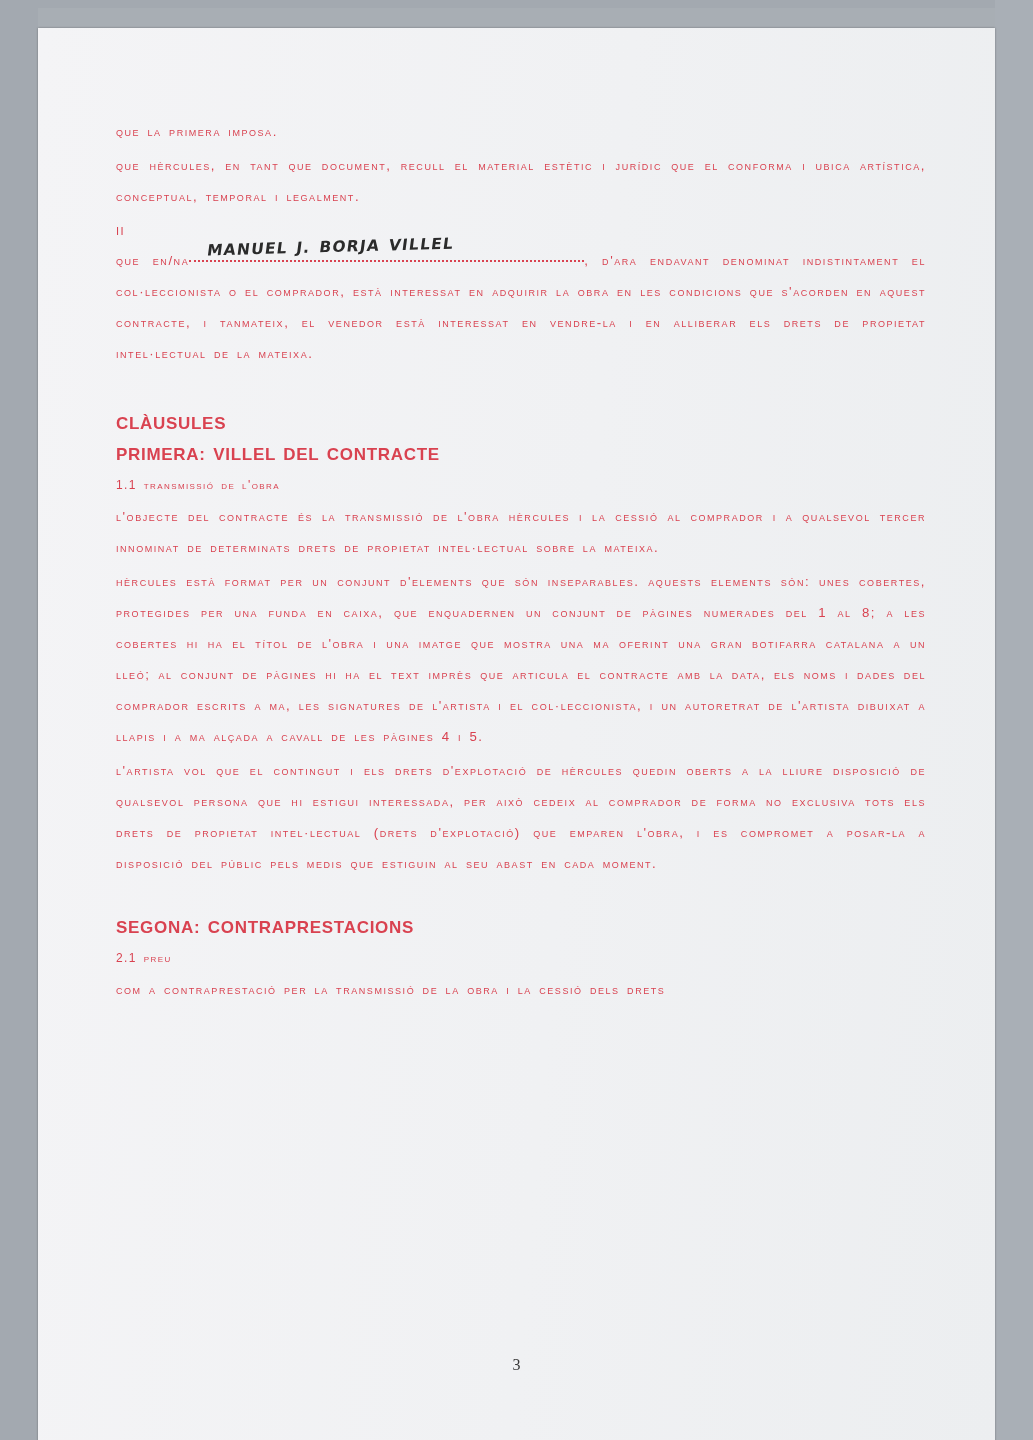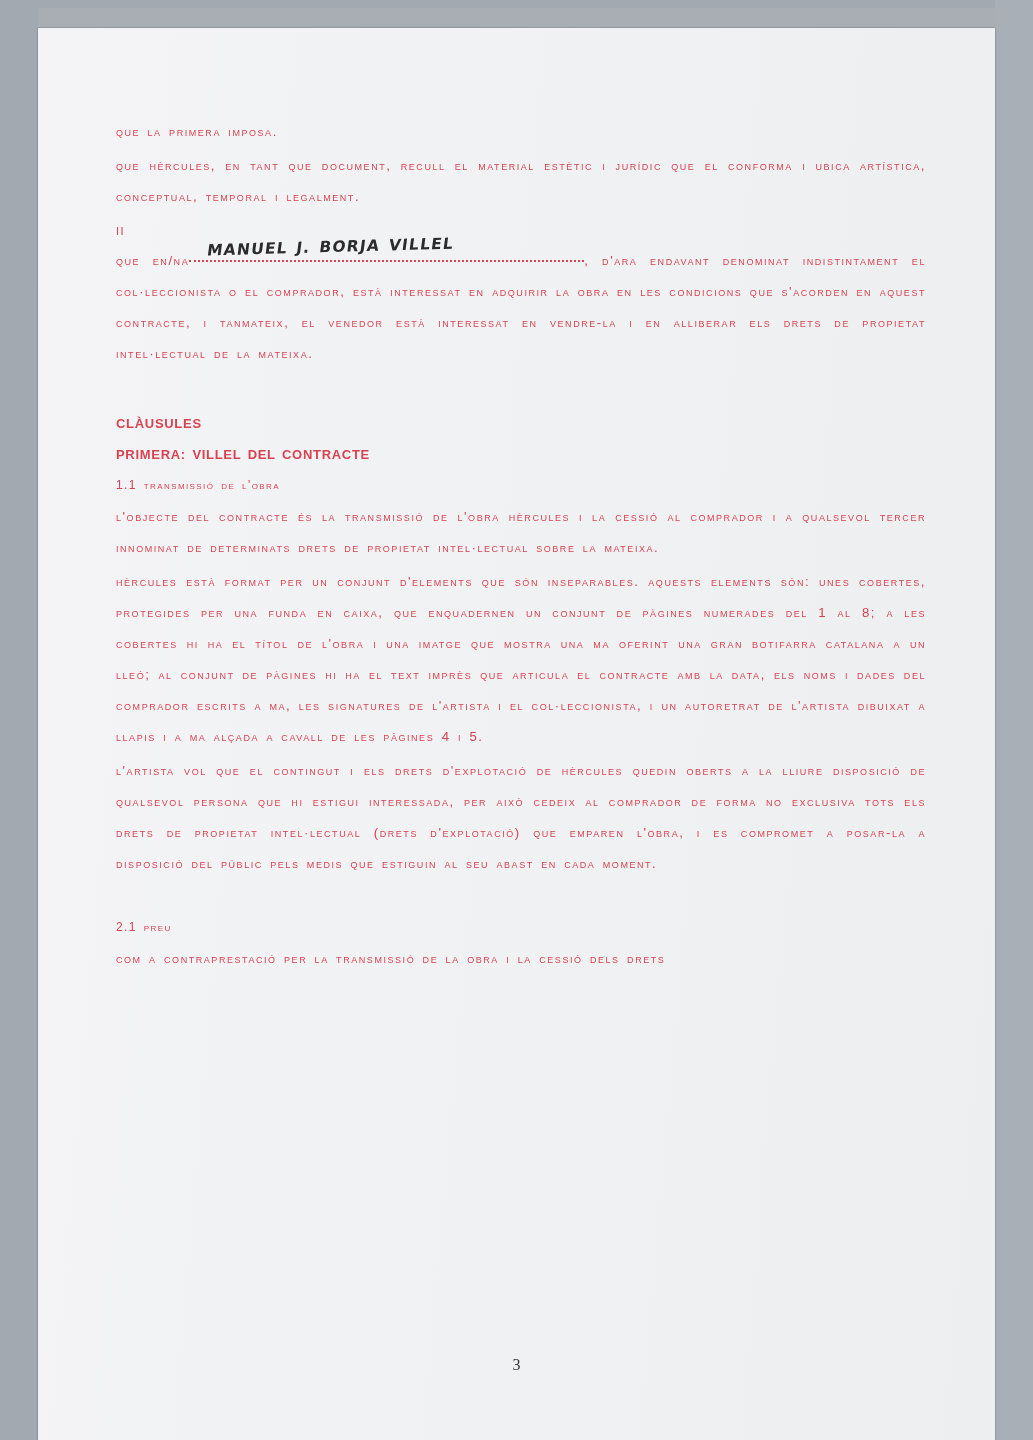--- a/index.html
+++ b/index.html
@@ -44,21 +44,21 @@
     letter-spacing: 1.55px;
     line-height: 31px;
     text-align: justify;
     font-variant: small-caps;
     text-transform: lowercase;
     word-spacing: 2.2px;
   }
   p.nj { text-align: left; }
   .bold-head {
     color: #d94250;
-    font-size: 13px;
+    font-size: 17px;
     font-weight: bold;
     letter-spacing: 0.7px;
     line-height: 31px;
     margin: 0;
     text-transform: none;
     font-variant: normal;
   }
   .sub-head {
     color: #d94250;
     font-size: 12px;
@@ -174,20 +174,21 @@
 
       <p>L'objecte del contracte és la transmissió de l'obra Hèrcules i la cessió al comprador i a qualsevol tercer innominat de determinats drets de propietat intel·lectual sobre la mateixa.</p>
 
       <p>Hèrcules està format per un conjunt d'elements que són inseparables. Aquests elements són: unes cobertes, protegides per una funda en caixa, que enquadernen un conjunt de pàgines numerades del 1 al 8; a les cobertes hi ha el títol de l'obra i una imatge que mostra una ma oferint una gran botifarra catalana a un lleó; al conjunt de pàgines hi ha el text imprès que articula el contracte amb la data, els noms i dades del Comprador escrits a ma, les signatures de l'Artista i el Col·leccionista, i un autoretrat de l'Artista dibuixat a llapis i a ma alçada a cavall de les pàgines 4 i 5.</p>
 
 
       <p>L'Artista vol que el contingut i els drets d'explotació de Hèrcules quedin oberts a la lliure disposició de qualsevol persona que hi estigui interessada, per això cedeix al Comprador de forma no exclusiva tots els drets de propietat intel·lectual (drets d'explotació) que emparen l'Obra, i es compromet a posar-la a disposició del públic pels medis que estiguin al seu abast en cada moment.</p>
 
       <div class="spacer-md"></div>
 
+      <p class="bold-head">SEGONA: CONTRAPRESTACIONS</p>
 
       <p class="sub-head">2.1 Preu</p>
 
       <p class="nj">Com a contraprestació per la transmissió de la Obra i la cessió dels drets</p>
 
     </div>
 
     <div class="page-number">3</div>
 
   </div>

